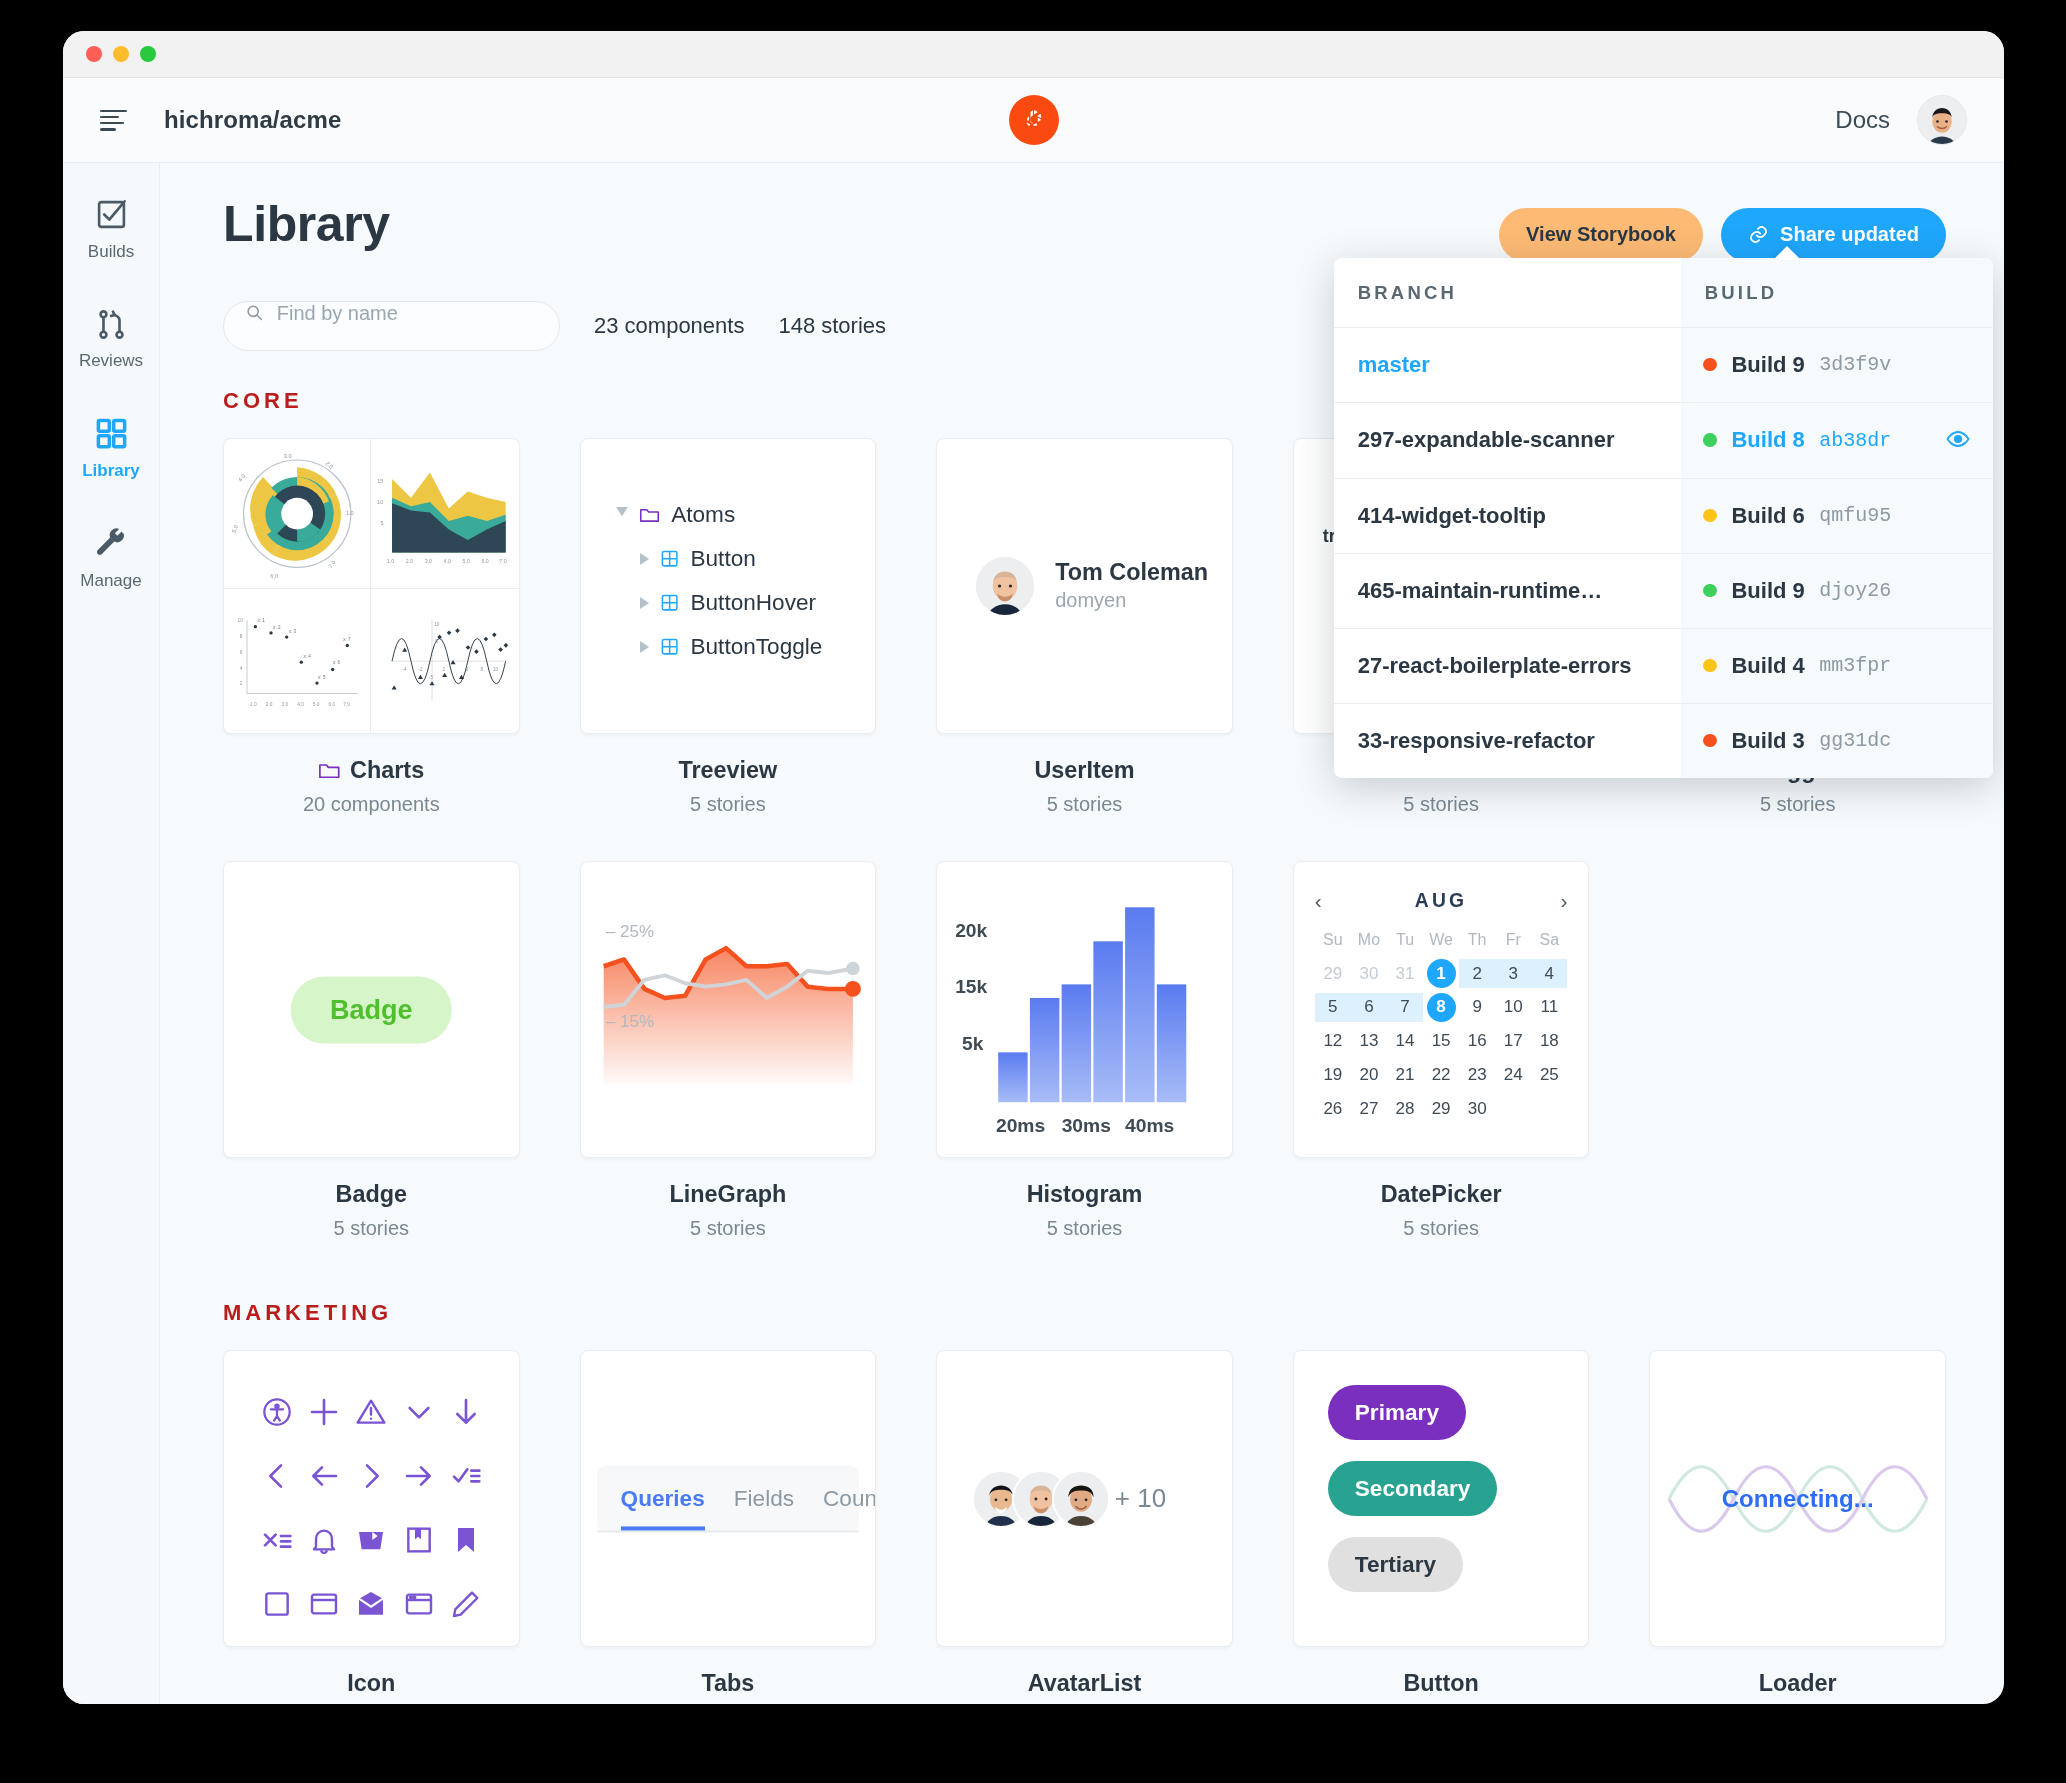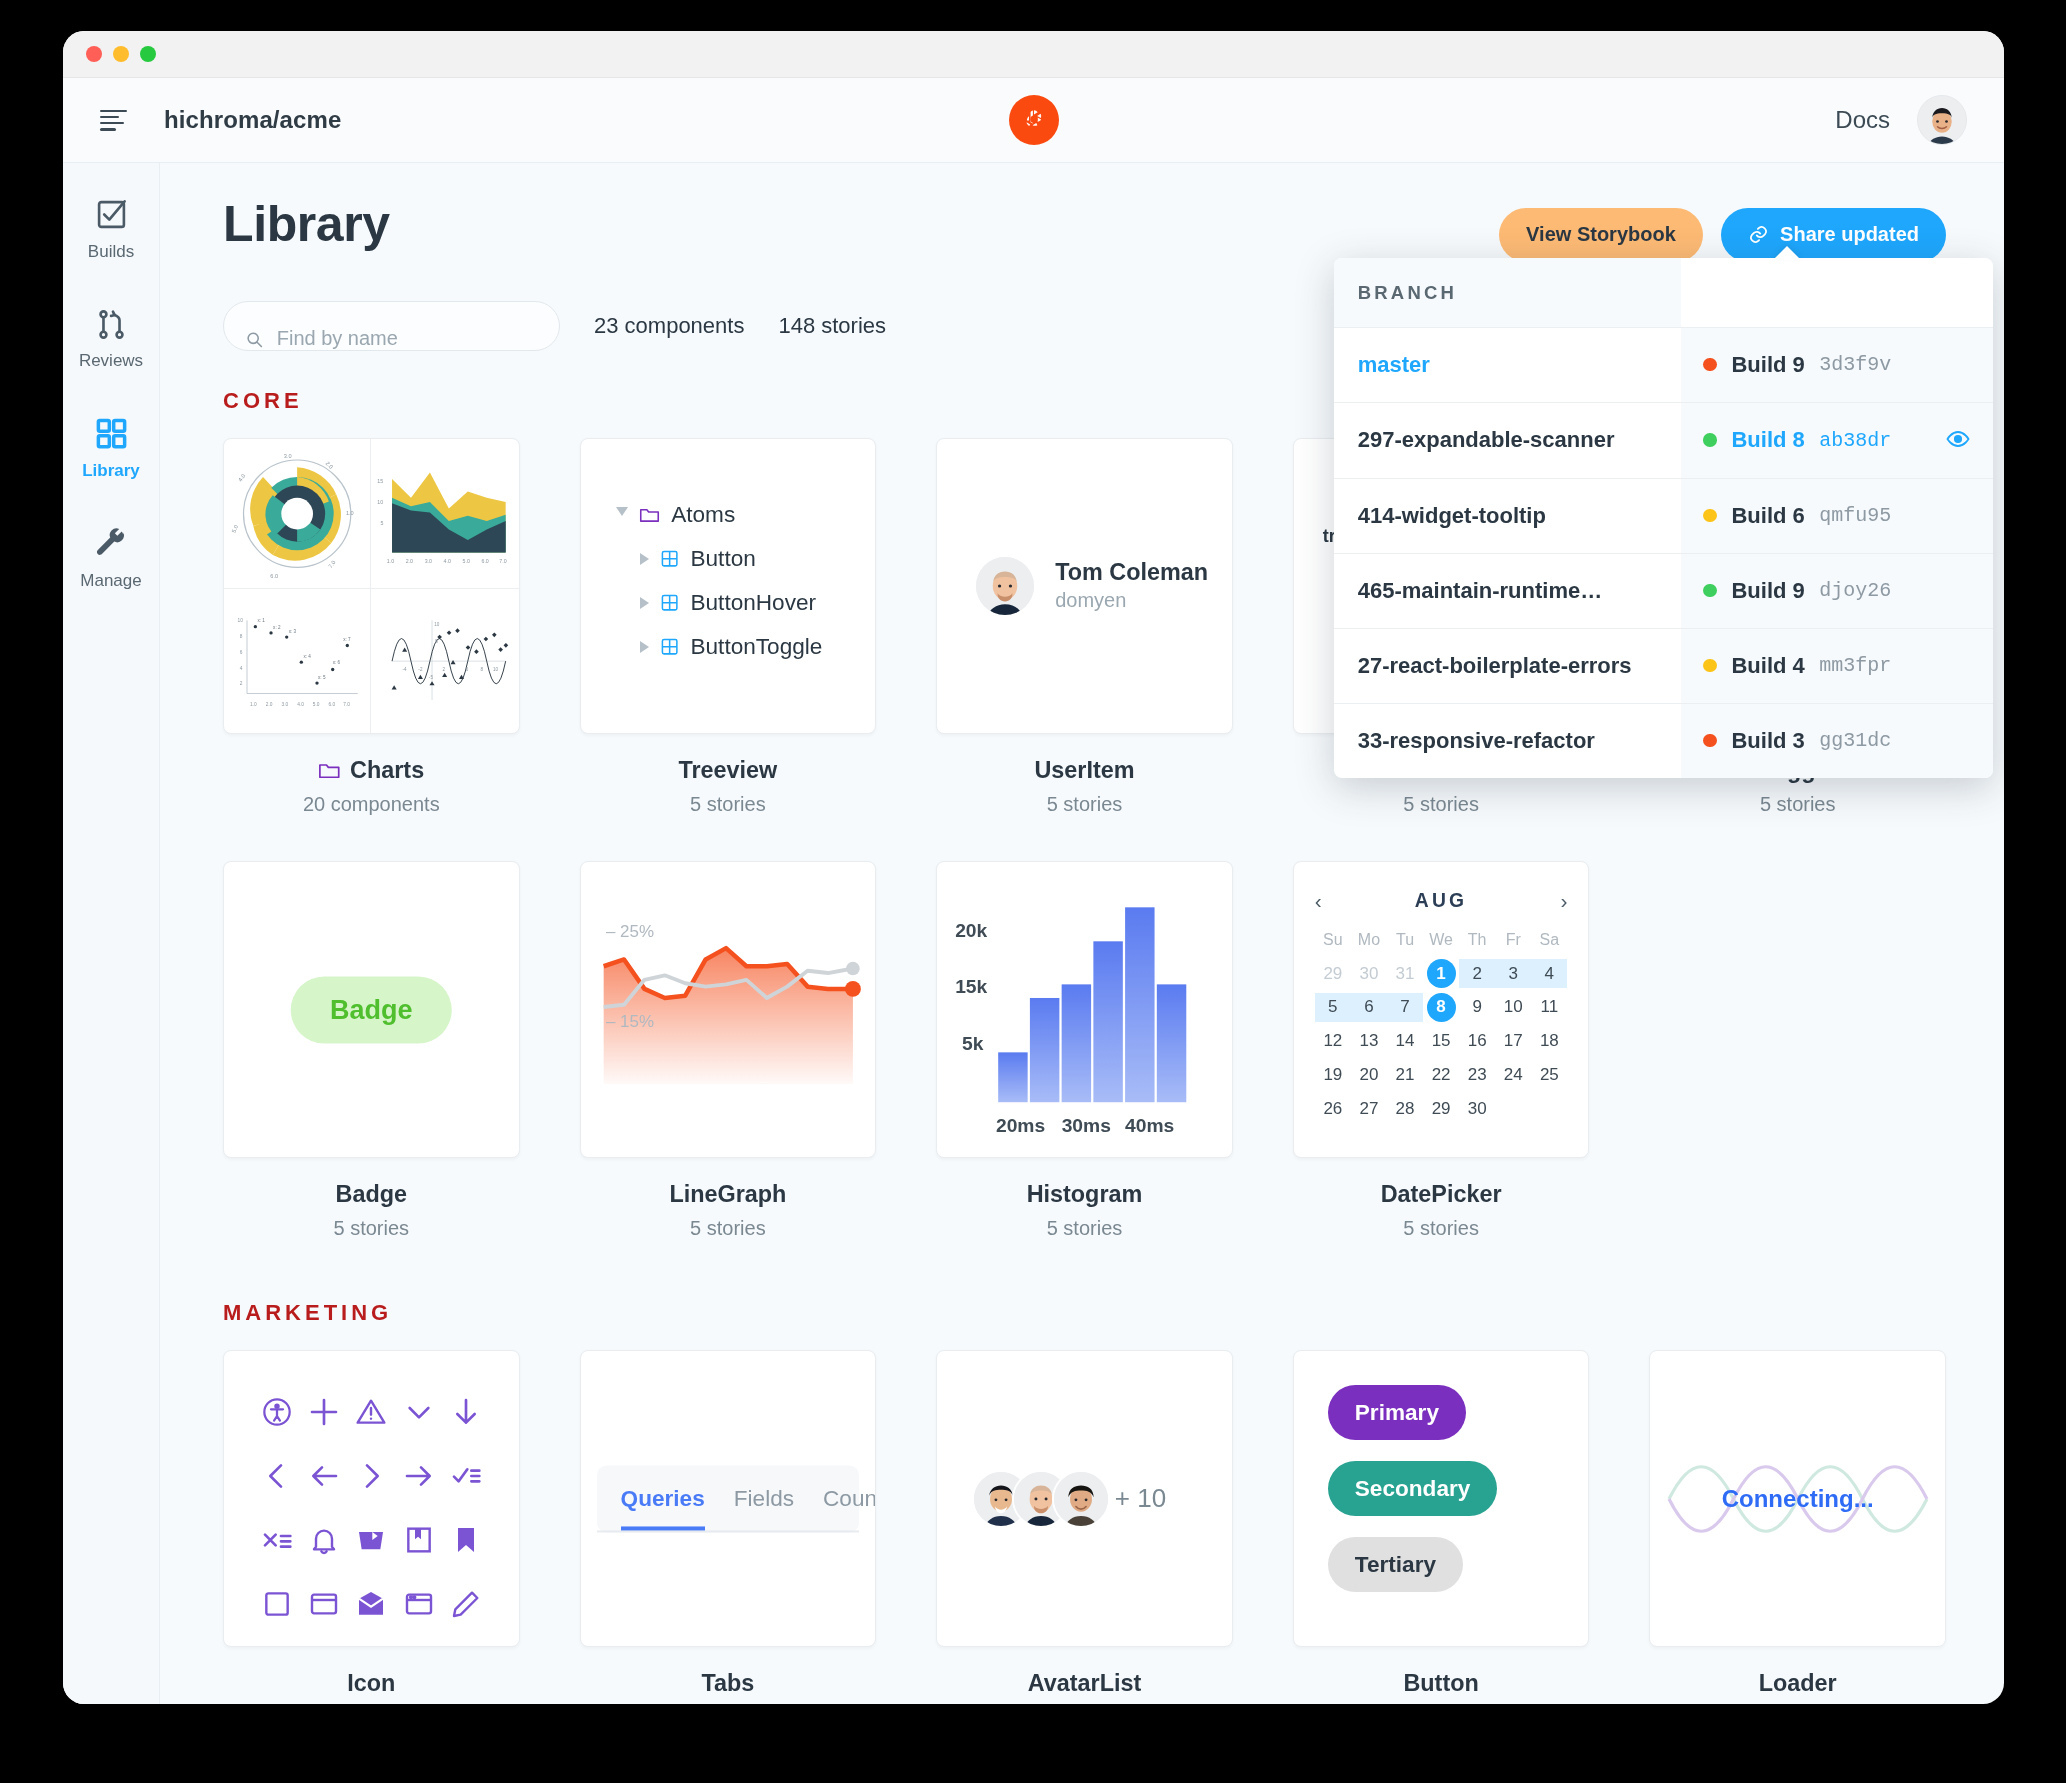--- a/index.html
+++ b/index.html
@@ -81,21 +81,21 @@
   .btn {
     border-radius: 805px; font-size:20px; font-weight:600;
     padding: 15.3px 27px; cursor:pointer; border:none; display:flex; align-items:center; gap:11.3px;
   }
   .btn-secondary { background:#fdba74; color:#2b3843; }
   .btn-primary { background:#1ea7fd; color:#fff; }
 
   .toolbar { display:flex; align-items:center; margin-top: 39px; position:relative; }
   .search {
     width: 337px; height: 50px; border:0.8px solid #e3e8ed; border-radius:805px;
-    background:#fbfdfe; display:flex; align-items:flex-end; padding:0 21px; gap:13px;
+    background:#fbfdfe; display:flex; align-items:flex-start; padding:0 21px; gap:13px;
   }
   .search input {
     border:none; outline:none; background:transparent; font-size:20px; color:#2b3843;
     font-family:"Liberation Sans", sans-serif; width:100%;
   }
   .search input::placeholder { color:#9aa7b0; }
   .count { font-size:22px; color:#2b3843; margin-left:34px; }
   .toolbar-right { margin-left:auto; display:flex; align-items:center; gap:42px; }
   .selector { font-size:22px; color:#2b3843; display:flex; align-items:center; gap:9.7px; cursor:pointer; }
   .chev { display:inline-block; width:13px; height:13px; border-right:2.4px solid #5a6872; border-bottom:2.4px solid #5a6872; transform:rotate(45deg) translate(-3.2px,-3.2px); }
@@ -880,20 +880,21 @@
             <span>Loader</span>
           </div>
         </div>
 
       </div>
 
       <div class="dd-caret"></div>
       <div class="dropdown">
         <div class="dd-row dd-head">
           <div class="c">BRANCH</div>
+          <div class="c">BUILD</div>
         </div>
         <div id="dd-rows">
             <div class="dd-row dd-item">
               <div class="dd-branch is-current">master</div>
               <div class="dd-build">
                 <span class="status" style="background:#f4511e"></span>
                 <span class="bnum">Build 9</span>
                 <span class="bhash">3d3f9v</span>
               </div>
             </div>

